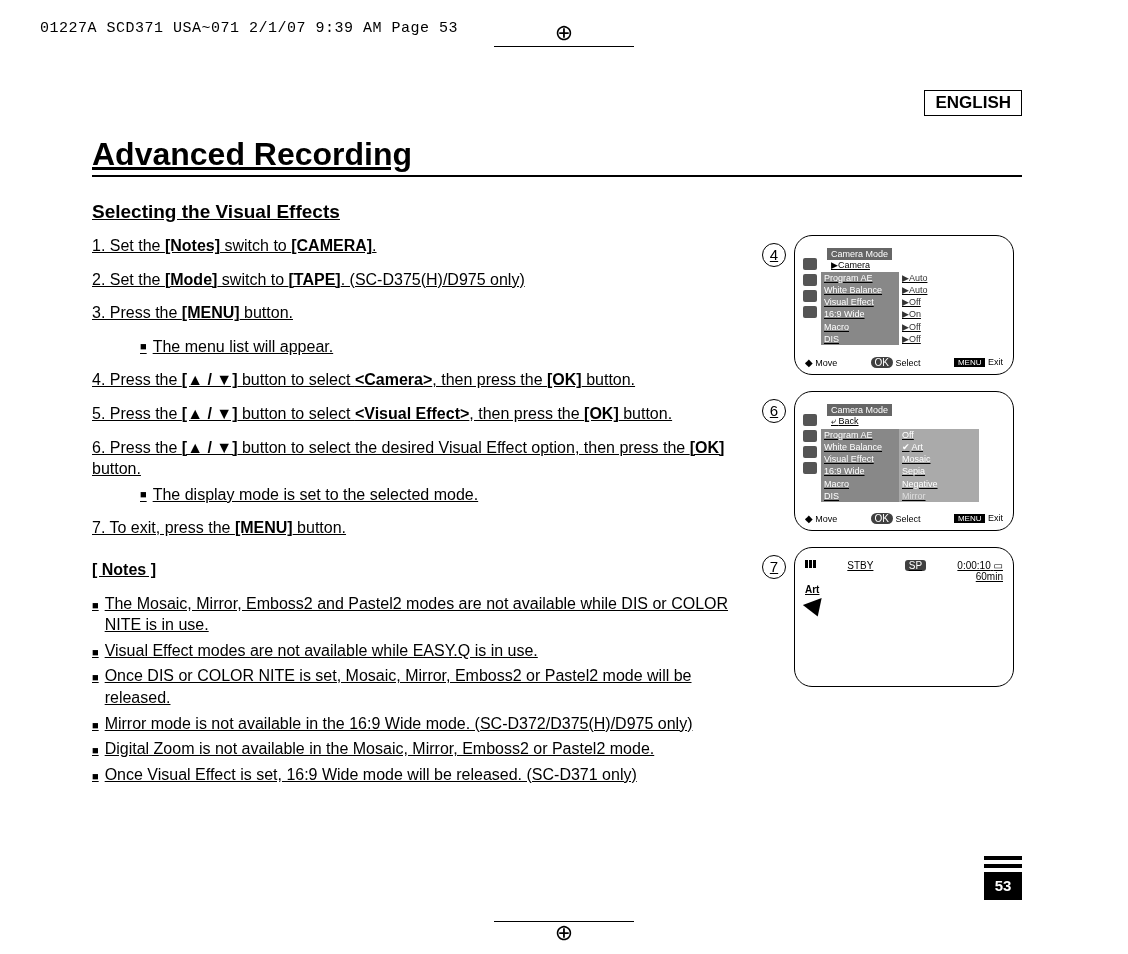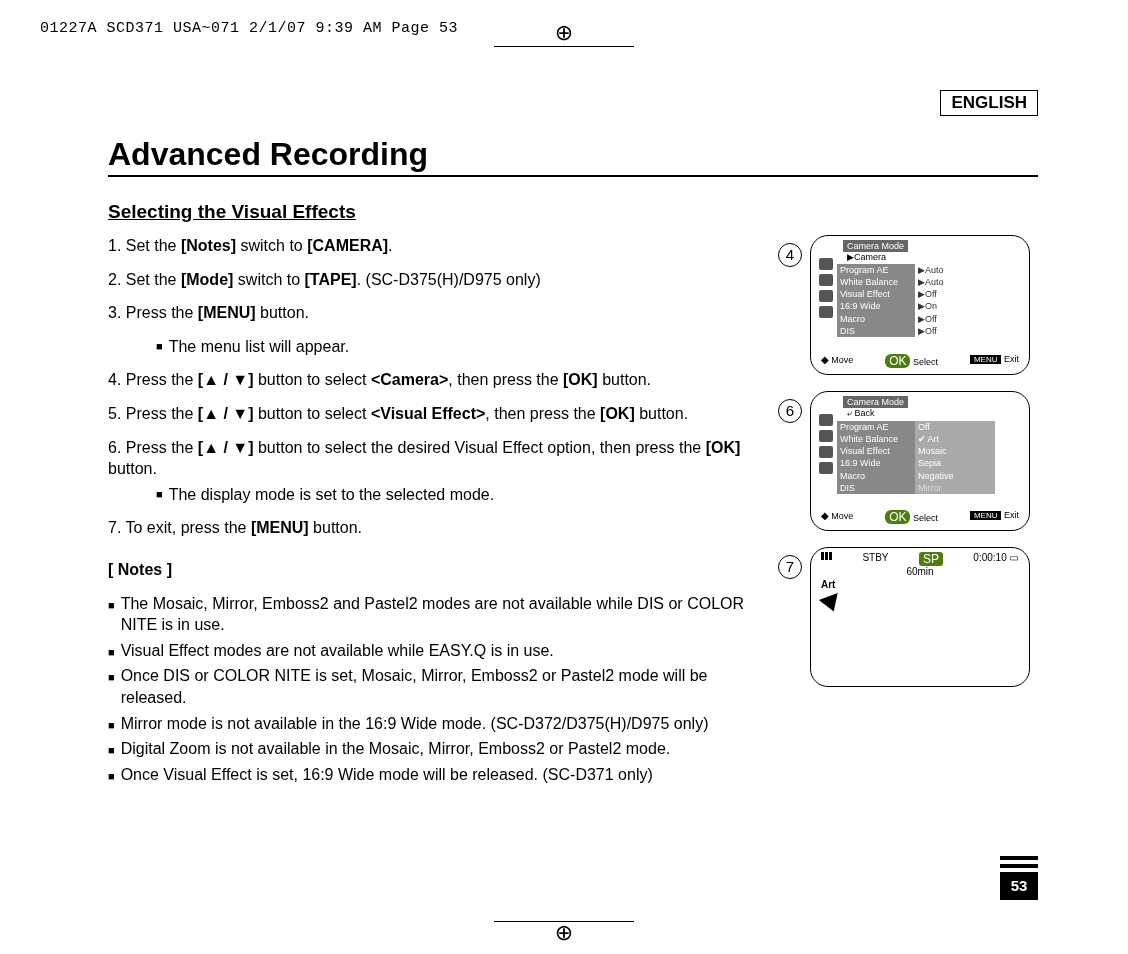--- a/index.html
+++ b/index.html
@@ -26,23 +26,24 @@
   }
   .reg-bottom {
     position: absolute;
     bottom: 10px; left: 50%;
     transform: translateX(-50%);
   }
   .reg-cross { font-size: 22px; line-height: 1; }
   .reg-bar { width: 140px; height: 1px; background: #000; margin: 2px auto 0; }
   .page {
     position: absolute;
-    top: 90px; left: 108px;
+    top: 90px; left: 92px;
     width: 930px;
     height: 780px;
+    text-decoration: underline;
   }
   .lang-box {
     float: right;
     border: 1px solid #000;
     padding: 2px 10px;
     font-size: 17px;
     font-weight: bold;
   }
   .doc-title {
     clear: both;
@@ -72,21 +73,21 @@
   .note-item span.t { flex: 1; }
   .fig-row { display: flex; align-items: flex-start; margin-bottom: 16px; }
   .fig-num {
     width: 24px; height: 24px; border: 1px solid #000; border-radius: 50%;
     text-align: center; line-height: 22px; font-size: 15px; flex: 0 0 auto;
     margin-right: 8px; margin-top: 8px;
   }
   .osd {
     width: 220px; height: 140px;
     border: 1.5px solid #000; border-radius: 18px;
-    padding: 4px 10px 6px 10px;
+    padding: 12px 10px 6px 10px;
     font-size: 9px;
     position: relative;
   }
   .osd-title-bar {
     background: #666; color: #fff; font-size: 9px;
     padding: 1px 4px; display: inline-block;
   }
   .osd-sub {
     font-size: 9px; padding: 1px 4px;
   }
@@ -103,21 +104,21 @@
   .osd-menu-row { display: flex; font-size: 9px; line-height: 1.35; }
   .osd-menu-row .lbl { width: 78px; background: #888; color: #fff; padding: 0 3px; }
   .osd-menu-row .val { padding: 0 3px; color: #333; }
   .osd-menu-row.sel .val { background: #aaa; color: #fff; width: 80px; }
   .osd-menu-grey .lbl { background: #888; color:#fff; }
   .osd-menu-grey .val { color: #999; }
   .osd-bottom {
     position: absolute; left: 10px; right: 10px; bottom: 6px;
     display: flex; justify-content: space-between; font-size: 9px;
   }
-  .btn-ok { background: #4d7c0f; color: #fff; border-radius: 6px; padding: 0 4px; font-size: 12px; }
+  .btn-ok { background: #404040; color: #fff; border-radius: 6px; padding: 0 4px; font-size: 10px; }
   .btn-menu { background: #000; color: #fff; padding: 0 4px; font-size: 8px; }
   .osd-screen {
     display:flex; justify-content: space-between; font-size: 10px;
   }
   .pagenum {
     position: absolute; right: 0; bottom: -30px;
     background: #000; color: #fff; font-weight: bold;
     width: 38px; height: 28px; text-align: center; line-height: 28px;
     font-size: 15px;
   }
@@ -294,21 +295,21 @@
           <div class="osd-screen">
             <span style="display:flex;gap:1px;">
               <span style="width:3px;height:8px;background:#000;"></span>
               <span style="width:3px;height:8px;background:#000;"></span>
               <span style="width:3px;height:8px;background:#000;"></span>
             </span>
             <span>STBY</span>
             <span class="btn-ok" style="border-radius:3px;">SP</span>
             <span><span>0:00:10</span> <span>▭</span></span>
           </div>
-          <div style="text-align:center;font-size:10px;">60min</div>
+          <div style="text-align:right;font-size:10px;">60min</div>
           <div style="font-size:10px;font-weight:bold;margin-top:2px;">Art</div>
           <div class="art-tri"></div>
         </div>
       </div>
 
     </div>
   </div>
 
   <div class="pagenum">53</div>
 </div>

